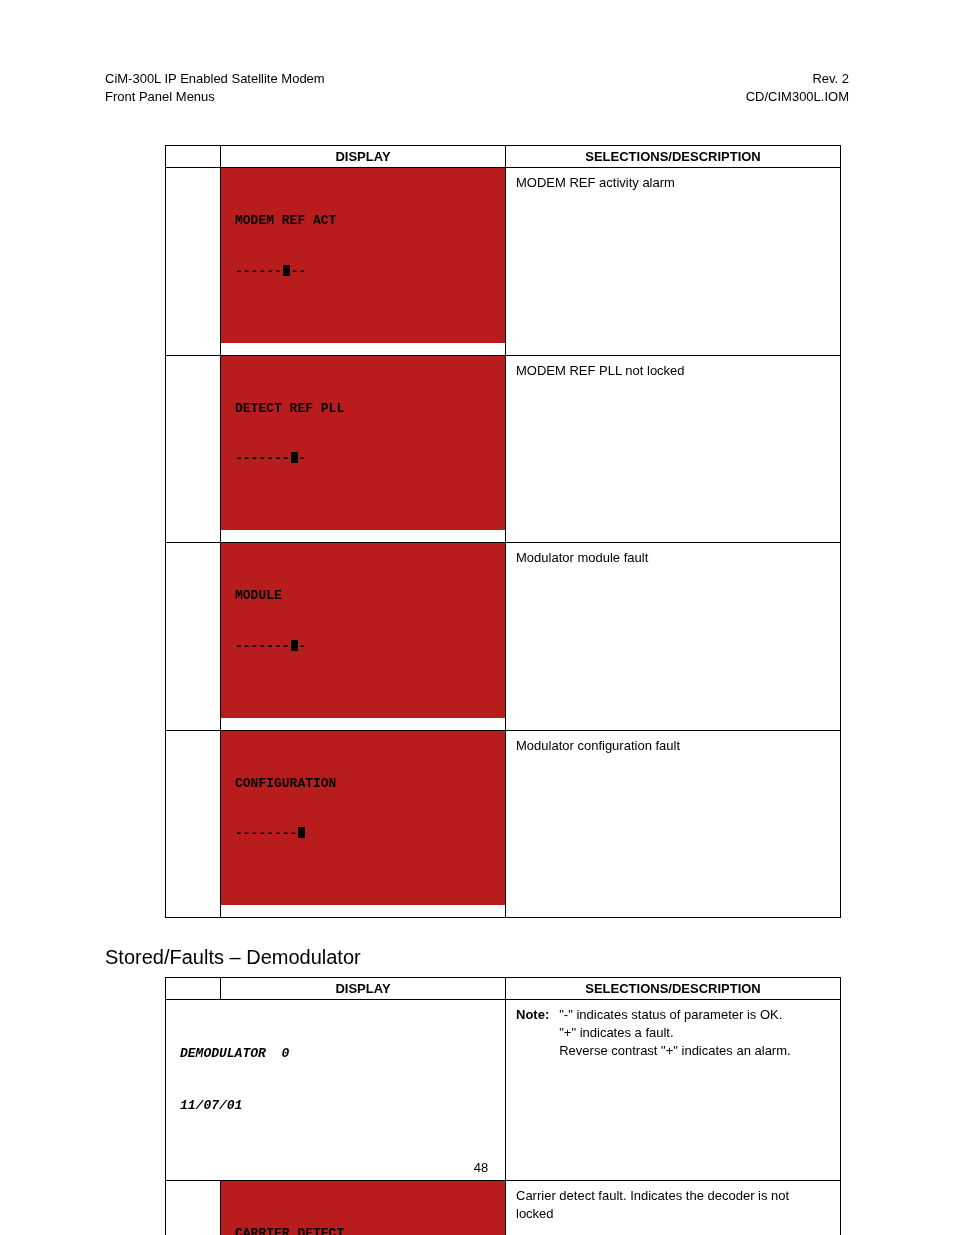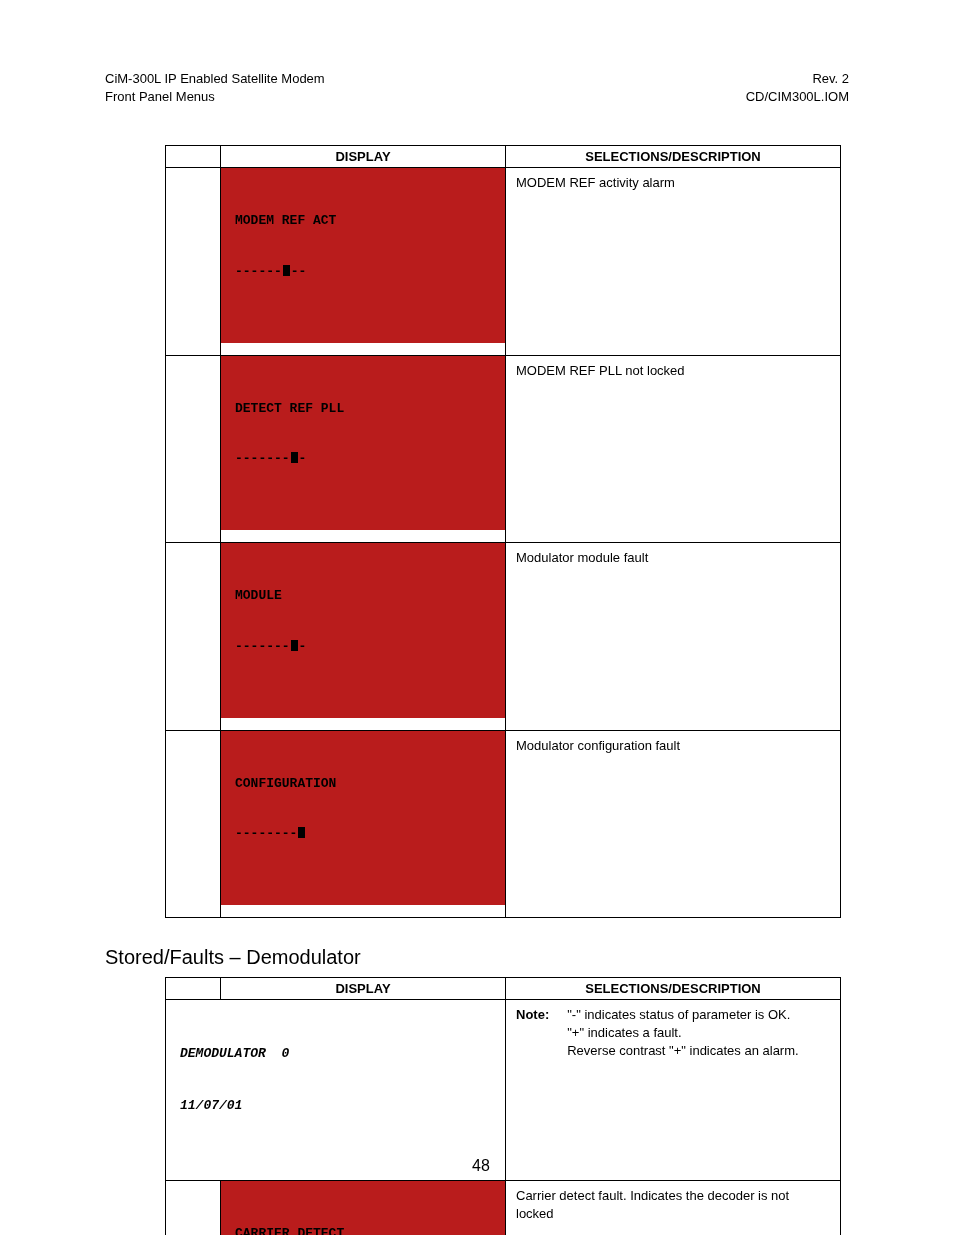--- a/index.html
+++ b/index.html
@@ -81,36 +81,36 @@
     padding: 10px 14px 30px 14px;
     font-family: "Courier New", monospace;
     font-size: 13px;
     font-weight: bold;
     white-space: pre;
     line-height: 1.4;
     font-style: italic;
   }
   .note-block {
     display: flex;
-    gap: 18px;
+    gap: 10px;
   }
   .note-label {
     font-weight: bold;
     flex: 0 0 auto;
   }
   .note-text {
     flex: 1 1 auto;
   }
   .page-num {
     position: absolute;
     bottom: 60px;
     left: 8px;
     right: 0;
     text-align: center;
-    font-size: 16px;
+    font-size: 13px;
   }
   .mono-line {
     display: block;
     line-height: 1.2;
   }
   .cursor {
     display: inline-block;
     width: 7px;
     height: 11px;
     background: #000;

